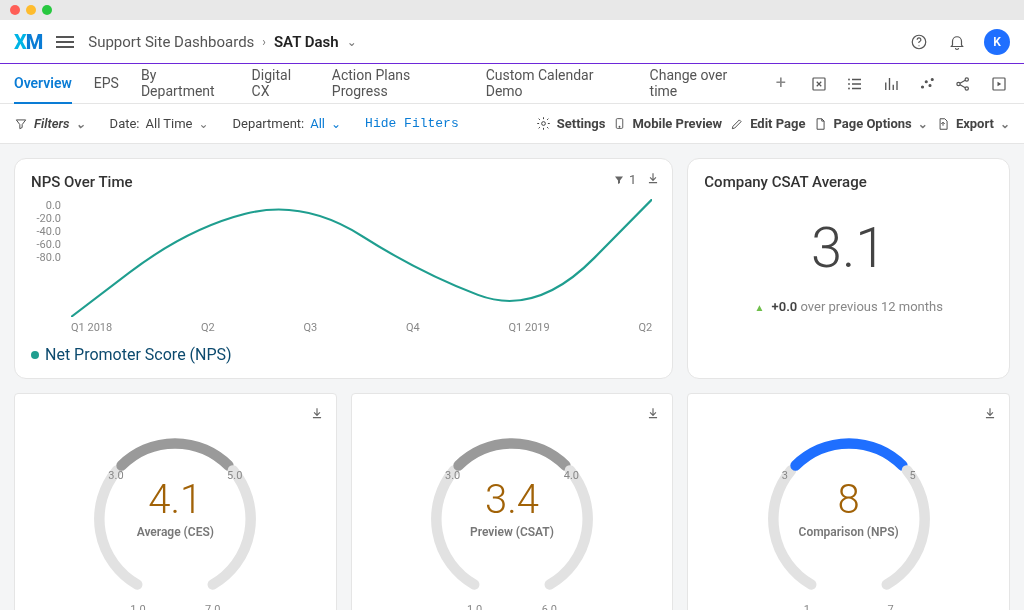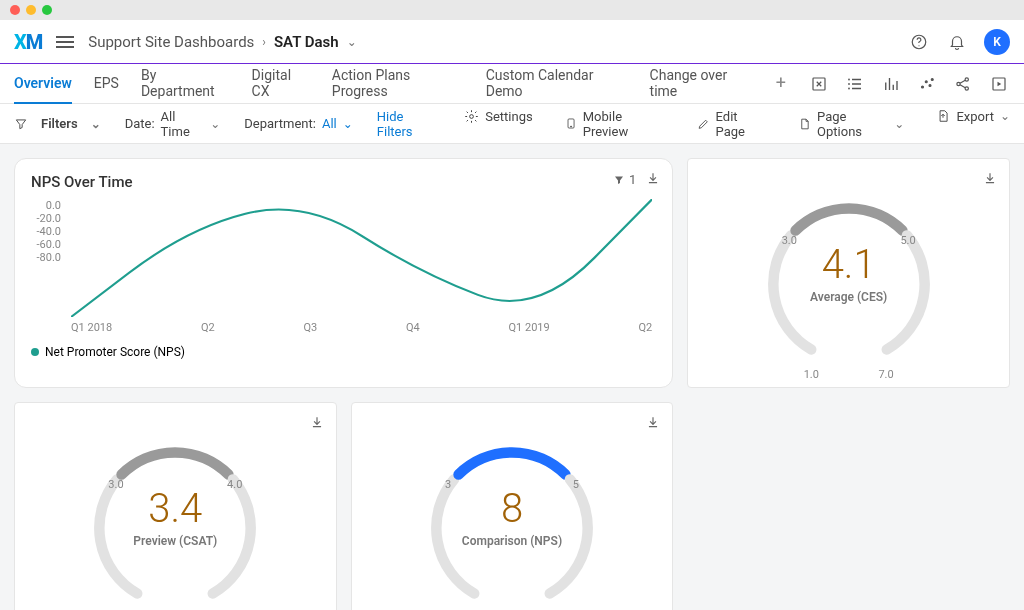--- a/index.html
+++ b/index.html
@@ -22,39 +22,39 @@
   .top-right { margin-left:auto; display:flex; align-items:center; gap:16px; }
   .icon-btn { width:22px; height:22px; display:inline-flex; align-items:center; justify-content:center; color:#555; cursor:pointer; }
   .avatar { width:26px; height:26px; border-radius:50%; background:#1f6fff; color:#fff; display:flex; align-items:center; justify-content:center; font-size:12px; font-weight:600; }
 
   .tabs-bar { height:40px; background:#fff; border-bottom:1px solid #e5e5e5; display:flex; align-items:center; padding:0 14px; gap:22px; font-size:14px; color:#555; }
   .tab { cursor:pointer; height:40px; display:flex; align-items:center; border-bottom:2px solid transparent; }
   .tab.active { color:#0a7cd5; border-bottom-color:#0a7cd5; font-weight:600; }
   .tabs-right { margin-left:auto; display:flex; align-items:center; gap:14px; }
 
   .filters-bar { height:40px; background:#fff; border-bottom:1px solid #e5e5e5; display:flex; align-items:center; padding:0 14px; gap:24px; font-size:13px; color:#444; }
-  .filters-bar .filters-label { display:flex; align-items:flex-end; gap:13px; font-weight:600; }
+  .filters-bar .filters-label { display:flex; align-items:flex-end; gap:6px; font-weight:600;font-style:italic; }
   .filters-bar .pill { display:flex; align-items:center; gap:6px; cursor:pointer; }
-  .hide-filters { color:#0a7cd5; cursor:pointer; }
-  .filters-right { margin-left:auto; display:flex; align-items:flex-start; gap:32px; }
+  .hide-filters { color:#0a7cd5; cursor:pointer;font-family:Liberation Mono, monospace; }
+  .filters-right { margin-left:auto; display:flex; align-items:flex-start; gap:8px;font-weight:bold; }
   .filters-right .act { display:flex; align-items:center; gap:6px; cursor:pointer; color:#444; }
 
   .canvas { padding:14px; display:grid; grid-template-columns: 1fr 1fr 1fr; gap:14px; }
   .card { background:#fff; border:1px solid #e5e5e5; border-radius:12px; padding:14px 16px; position:relative; }
   .card-title { font-size:15px; color:#333; font-weight:500; margin-bottom:8px; }
   .card-actions { position:absolute; top:12px; right:12px; display:flex; align-items:center; gap:10px; color:#666; font-size:13px; }
 
   .wide { grid-column: span 2; }
 
   
   .chart-area { position:relative; height:140px; margin-top:4px; }
   .y-labels { position:absolute; left:0; top:0; bottom:22px; width:34px; display:flex; flex-direction:column; justify-content:flex-start; font-size:11px; color:#888; text-align:right; padding-right:4px; }
   .plot { position:absolute; left:40px; right:4px; top:0; bottom:22px; }
   .x-labels { position:absolute; left:40px; right:4px; bottom:0; height:18px; display:flex; justify-content:space-between; font-size:11px; color:#888; }
-  .legend { margin-top:6px; font-size:12px; color:#000000; display:flex; align-items:center; gap:6px; }
+  .legend { margin-top:6px; font-size:16px; color:#0c4a6e; display:flex; align-items:center; gap:6px; }
   .legend-dot { width:8px; height:8px; border-radius:50%; background:#1f9e8f; display:inline-block; }
 
   .big-number { font-size:56px; font-weight:300; color:#444; text-align:center; margin-top:24px; }
   .delta-row { text-align:center; margin-top:18px; font-size:13px; color:#888; }
   .delta-up { color:#6fbf4b; font-size:10px; margin-right:4px; }
   .delta-val { color:#444; font-weight:600; }
 
   
   .gauge-card { background:#fff; border:1px solid #e5e5e5; border-radius:4px; padding:10px 12px 0 12px; position:relative; height:230px; overflow:hidden; }
   .gauge-wrap { position:relative; width:210px; height:210px; margin:10px auto 0 auto; }
@@ -254,20 +254,29 @@
           <span>Q1 2019</span>
           <span>Q2</span>
         </div>
     </div>
     <div class="legend">
       <span class="legend-dot"></span>
       <span>Net Promoter Score (NPS)</span>
     </div>
   </div>
 
+  <div class="card">
+    <div class="card-title">Company CSAT Average</div>
+    <div class="big-number">3.1</div>
+    <div class="delta-row">
+      <span class="delta-up">▲</span>
+      <span class="delta-val">+0.0</span>
+      <span>over previous 12 months</span>
+    </div>
+  </div>
 
   <div class="gauge-card">
     <div class="card-actions">
         <span><svg width="14" height="14" viewBox="0 0 24 24" fill="none" stroke="#666" stroke-width="2">
             <path d="M12 4v11M7 11l5 5 5-5M5 20h14"></path>
           </svg></span>
       </div>
     <div class="gauge-wrap">
       <svg class="gauge" id="g0" viewBox="0 0 200 200">
           <path d="M 64.0 162.4 A 72 72 0 0 1 44.8 53.7" fill="none" stroke="#e2e2e2" stroke-width="10" stroke-linecap="round"></path>

